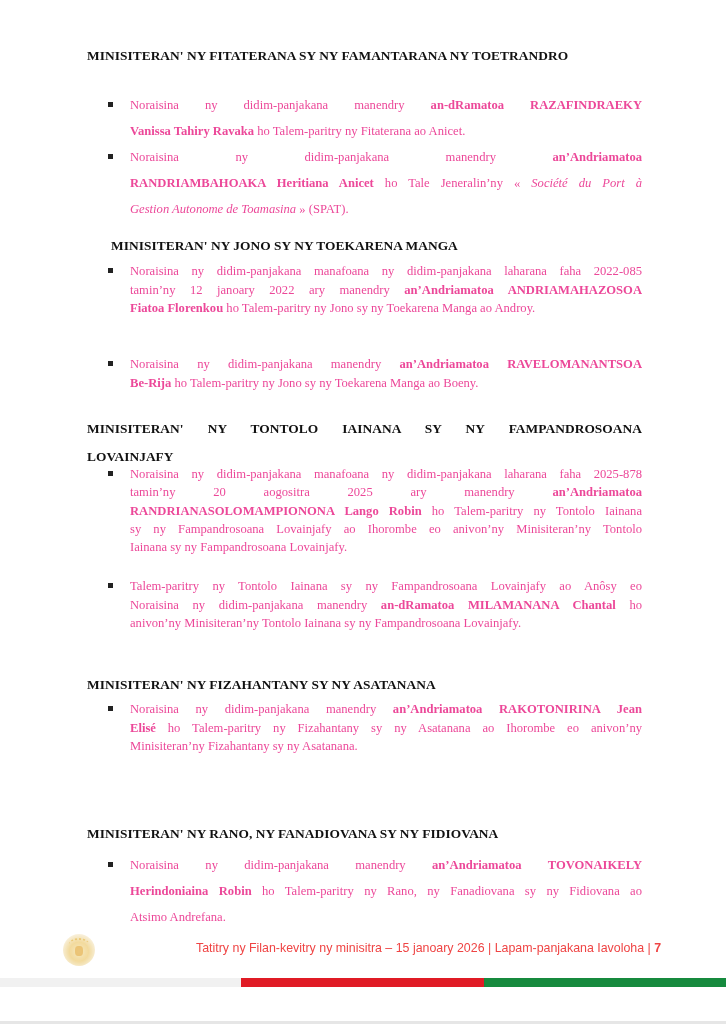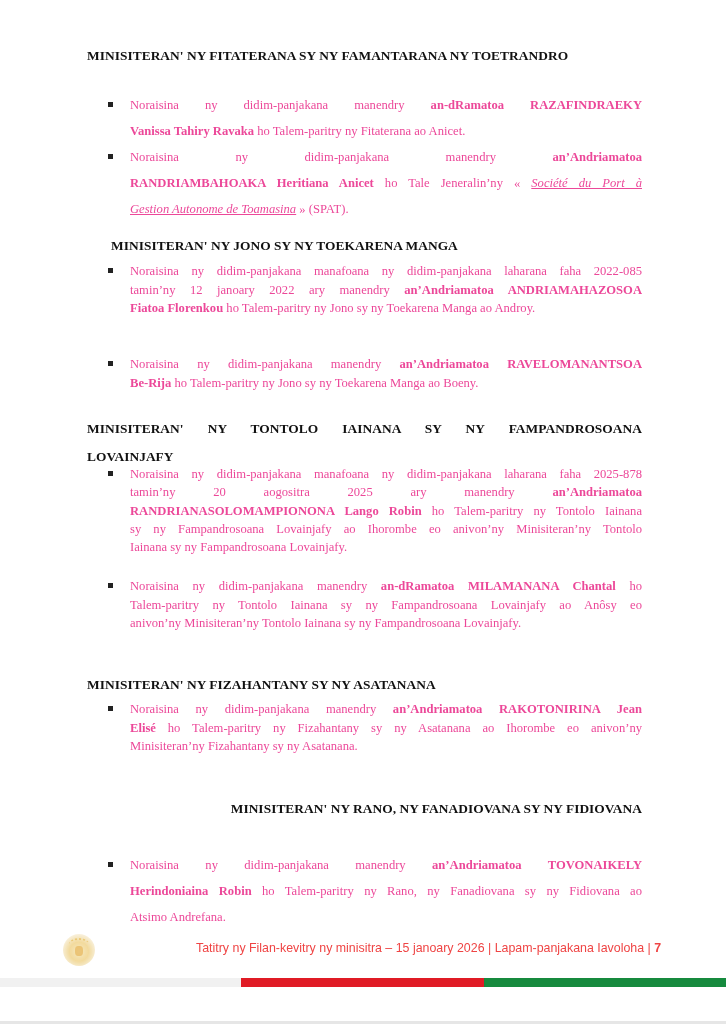--- a/index.html
+++ b/index.html
@@ -15,21 +15,21 @@
   .item {
     position: absolute; left: 130px; width: 512px;
     font-size: 12.6px; text-align: justify; color: #ec4899;
   }
   .item .line { display: block; text-align: justify; text-align-last: justify; white-space: nowrap; }
   .item .line.last { text-align-last: left; }
   .bullet {
     position: absolute; left: -22px; width: 5px; height: 5px; background: #222;
   }
   .b { font-weight: bold; }
-  .i { font-style: italic; text-decoration: underline; }
+  .i { font-style: italic; }
   .footer-text {
     position: absolute; left: 196px; top: 941px; font-size: 12.4px; color: #ef4444;
     font-family: Liberation Sans, sans-serif; white-space: nowrap;
   }
   .footer-text .pnum { font-weight: bold; }
   .logo {
     position: absolute; left: 63px; top: 934px; width: 32px; height: 32px; border-radius: 50%;
     background: radial-gradient(circle at 50% 55%, #f6e6b8 0%, #f0d48c 40%, #f7ecd0 70%, #ffffff 100%);
     opacity: 0.85;
   }
@@ -88,35 +88,35 @@
   <div class="item" style="top:465px; line-height:18.3px;">
     <span class="bullet" style="top:6px;"></span>
   <span class="line"><span>Noraisina ny didim-panjakana manafoana ny didim-panjakana laharana faha 2025-878</span></span>
       <span class="line"><span>tamin’ny 20 aogositra 2025 ary manendry </span><span class="b">an’Andriamatoa</span></span>
       <span class="line"><span class="b">RANDRIANASOLOMAMPIONONA Lango Robin</span><span> ho Talem-paritry ny Tontolo Iainana</span></span>
       <span class="line"><span>sy ny Fampandrosoana Lovainjafy ao Ihorombe eo anivon’ny Minisiteran’ny Tontolo</span></span>
       <span class="line last"><span>Iainana sy ny Fampandrosoana Lovainjafy.</span></span>
     </div>
   <div class="item" style="top:577px; line-height:18.5px;">
     <span class="bullet" style="top:6px;"></span>
-  <span class="line"><span>Noraisina ny didim-panjakana manendry </span><span class="b">an-dRamatoa MILAMANANA Chantal</span><span> ho</span></span>
-      <span class="line"><span>Talem-paritry ny Tontolo Iainana sy ny Fampandrosoana Lovainjafy ao Anôsy eo</span></span>
+  <span class="line"><span>Talem-paritry ny Tontolo Iainana sy ny Fampandrosoana Lovainjafy ao Anôsy eo</span></span>
+      <span class="line"><span>Noraisina ny didim-panjakana manendry </span><span class="b">an-dRamatoa MILAMANANA Chantal</span><span> ho</span></span>
       <span class="line last"><span>anivon’ny Minisiteran’ny Tontolo Iainana sy ny Fampandrosoana Lovainjafy.</span></span>
     </div>
 
   <div class="heading" style="top:677px;">MINISITERAN' NY FIZAHANTANY SY NY ASATANANA</div>
 
   <div class="item" style="top:700px; line-height:18.5px;">
     <span class="bullet" style="top:6px;"></span>
   <span class="line"><span>Noraisina ny didim-panjakana manendry </span><span class="b">an’Andriamatoa RAKOTONIRINA Jean</span></span>
       <span class="line"><span class="b">Elisé</span><span> ho Talem-paritry ny Fizahantany sy ny Asatanana ao Ihorombe eo anivon’ny</span></span>
       <span class="line last"><span>Minisiteran’ny Fizahantany sy ny Asatanana.</span></span>
     </div>
 
-  <div class="heading" style="top:801px;text-align:right;">MINISITERAN' NY RANO, NY FANADIOVANA SY NY FIDIOVANA</div>
+  <div class="heading" style="top:826px;">MINISITERAN' NY RANO, NY FANADIOVANA SY NY FIDIOVANA</div>
 
   <div class="item" style="top:852px; line-height:26px;">
     <span class="bullet" style="top:10px;"></span>
   <span class="line"><span>Noraisina ny didim-panjakana manendry </span><span class="b">an’Andriamatoa TOVONAIKELY</span></span>
       <span class="line"><span class="b">Herindoniaina Robin</span><span> ho Talem-paritry ny Rano, ny Fanadiovana sy ny Fidiovana ao</span></span>
       <span class="line last"><span>Atsimo Andrefana.</span></span>
     </div>
 
   <div class="logo">
     <span class="rays"></span>

